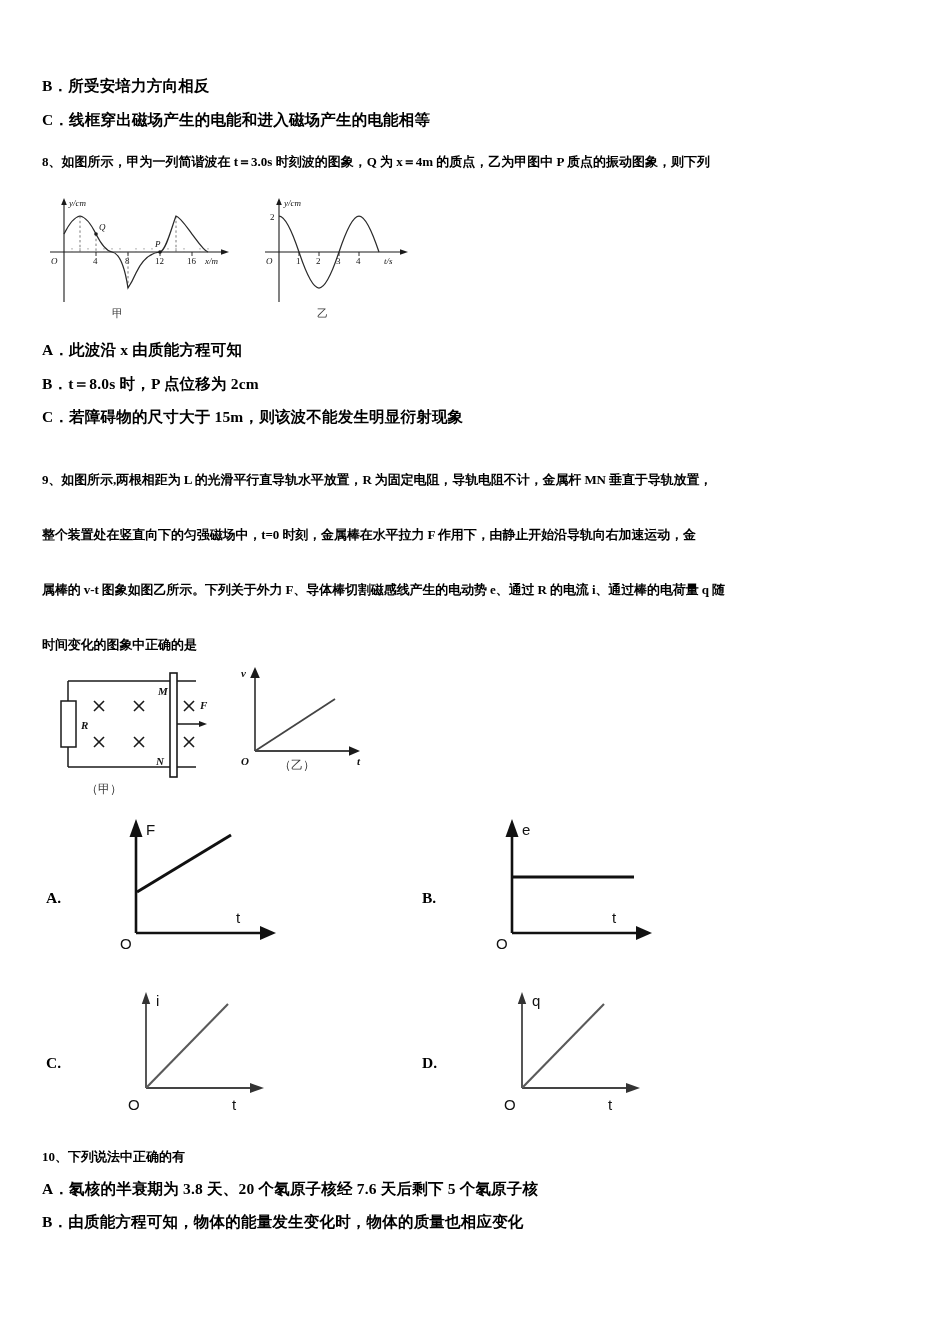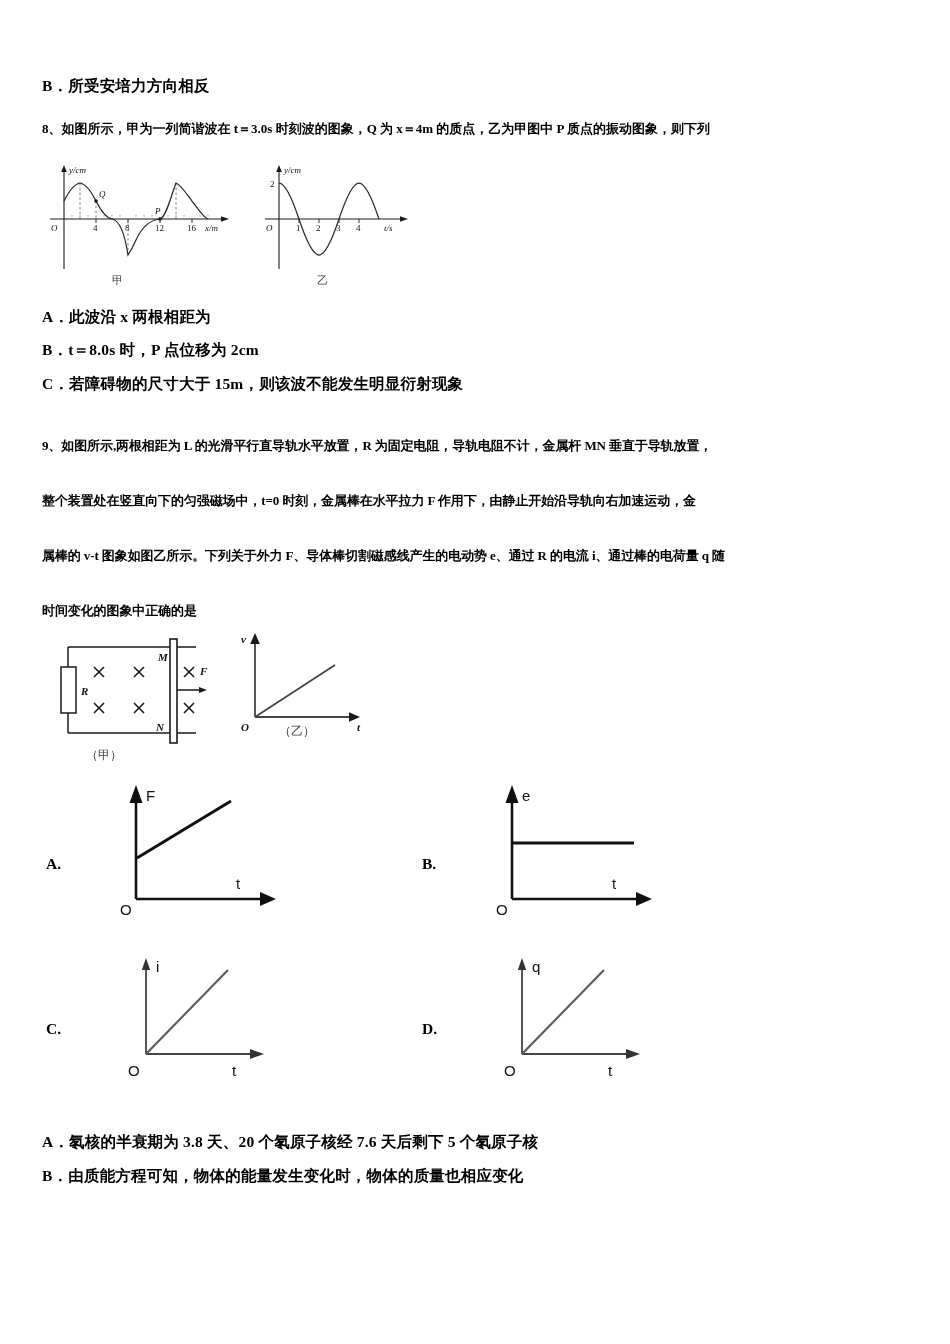--- a/index.html
+++ b/index.html
@@ -103,20 +103,23 @@
 </style>
 </head>
 <body>
 
 <div class="page">
   <div class="content">
 
     <div class="optline">
       <span class="lbl">B．</span><span>所受安培力方向相反</span>
     </div>
+    <div class="optline">
+      <span class="lbl">C．</span><span>线框穿出磁场产生的电能和进入磁场产生的电能相等</span>
+    </div>
 
     <div class="spacer-10"></div>
 
     <div class="qline">8、如图所示，甲为一列简谐波在 t＝3.0s 时刻波的图象，Q 为 x＝4m 的质点，乙为甲图中 P 质点的振动图象，则下列</div>
     <div class="spacer-18"></div>
 
     <div class="spacer-10"></div>
 
     <div class="fig-row fig8">
 
@@ -209,21 +212,21 @@
                                  C90,38 98,20 104,20
                                  C110,20 118,38 124,56"></path>
         </svg>
         <div class="fig-caption" style="left:62px; top:110px;">乙</div>
       </div>
     </div>
 
     <div class="spacer-26"></div>
 
     <div class="optline">
-      <span class="lbl">A．</span><span>此波沿 x 两根相距为</span>
+      <span class="lbl">A．</span><span>此波沿 x 由质能方程可知</span>
     </div>
     <div class="optline">
       <span class="lbl">B．</span><span>t＝8.0s 时，P 点位移为 2cm</span>
     </div>
     <div class="optline">
       <span class="lbl">C．</span><span>若障碍物的尺寸大于 15m，则该波不能发生明显衍射现象</span>
     </div>
 
     <div class="spacer-6"></div>
 
@@ -371,20 +374,21 @@
           <text class="biglabel" x="52" y="20">q</text>
           <text class="biglabel" x="128" y="124">t</text>
           <text class="biglabel-o" x="24" y="124">O</text>
           <line stroke="#5a5a5a" stroke-width="2.1" x1="42" y1="102" x2="124" y2="18"></line>
         </svg>
       </div>
     </div>
 
     <div class="spacer-14"></div>
 
+    <div class="qline">10、下列说法中正确的有</div>
     <div class="spacer-18"></div>
     <div class="optline">
       <span class="lbl">A．</span><span>氡核的半衰期为 3.8 天、20 个氡原子核经 7.6 天后剩下 5 个氡原子核</span>
     </div>
     <div class="optline">
       <span class="lbl">B．</span><span>由质能方程可知，物体的能量发生变化时，物体的质量也相应变化</span>
     </div>
 
   </div>
 </div>

